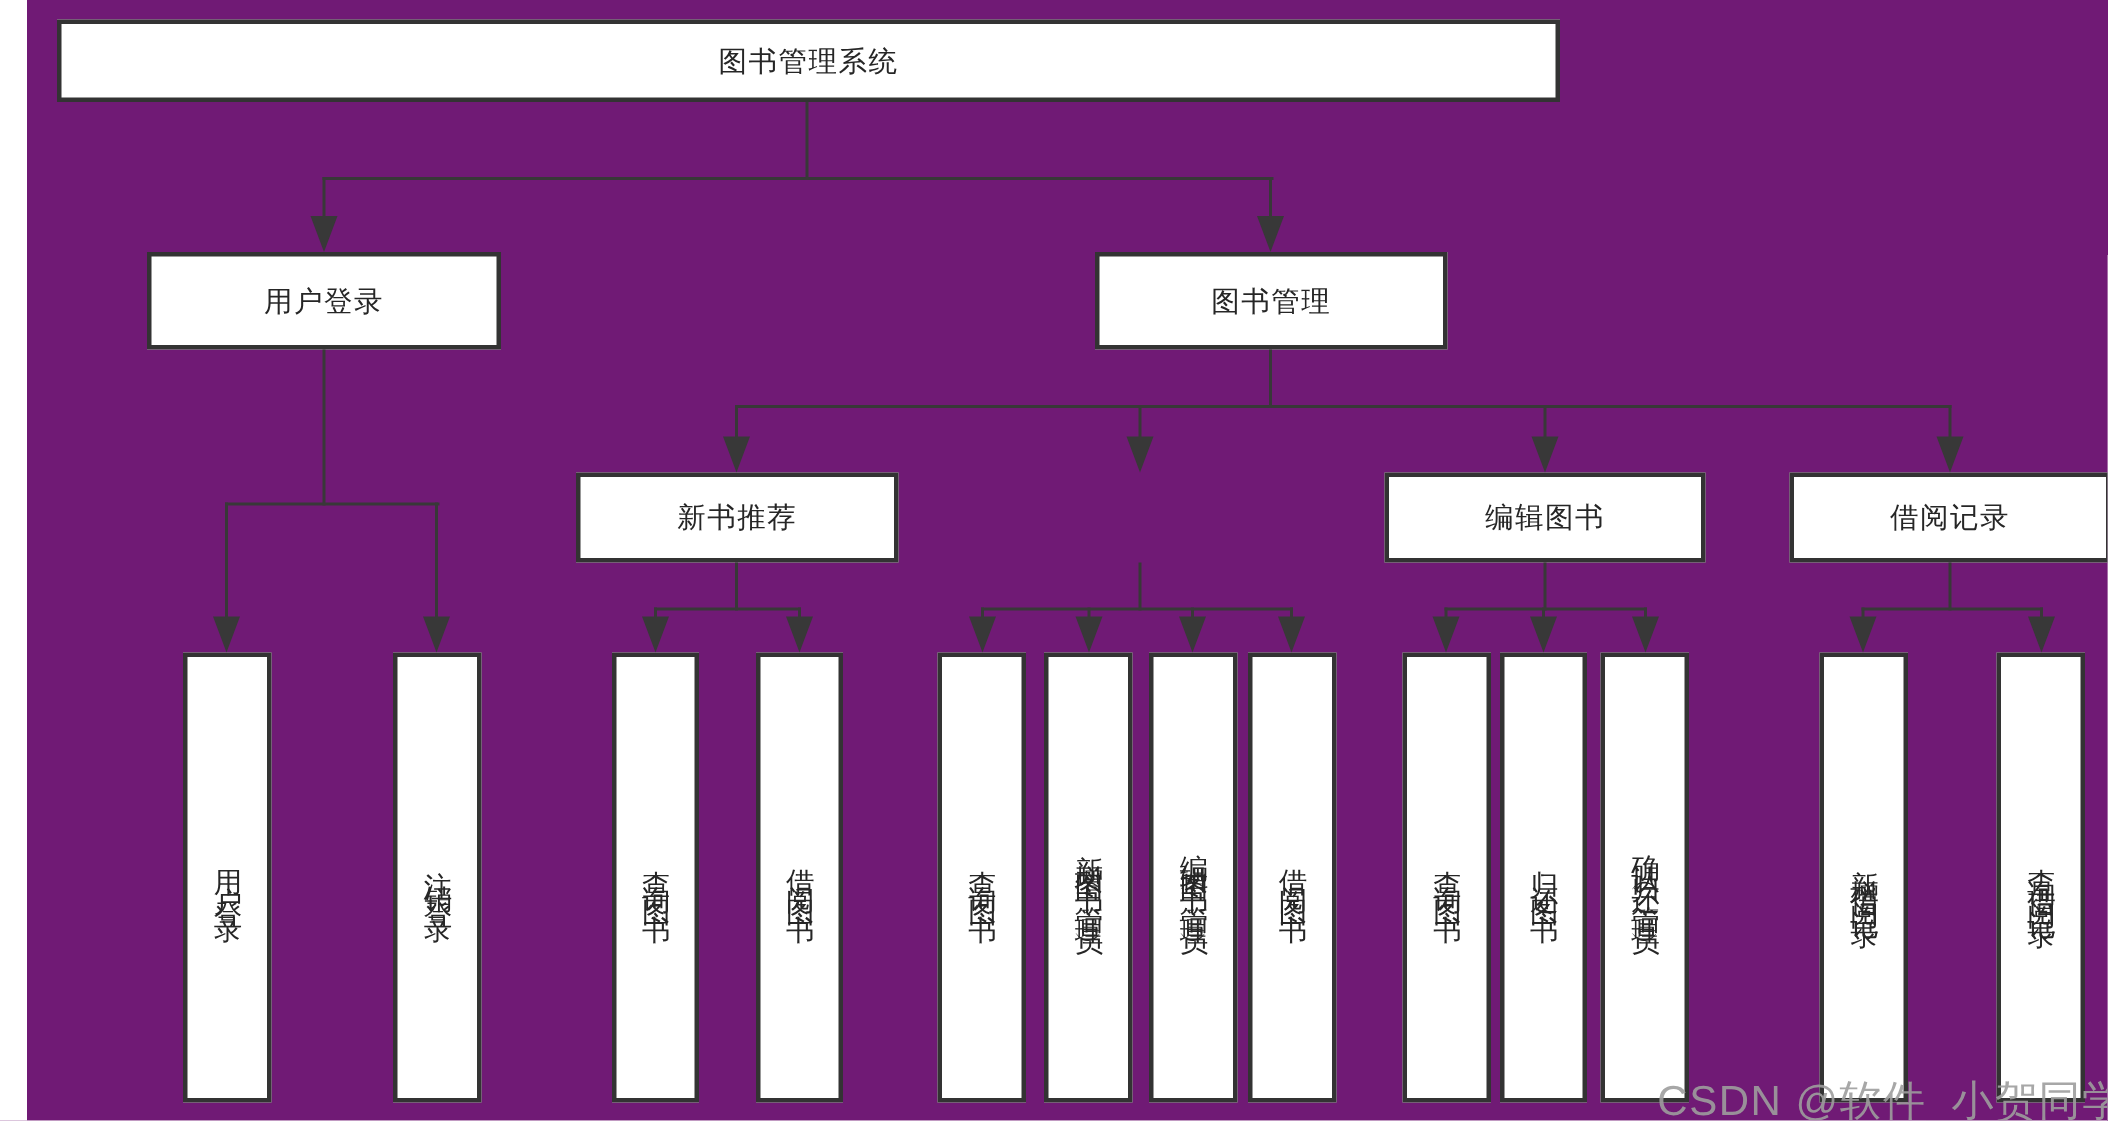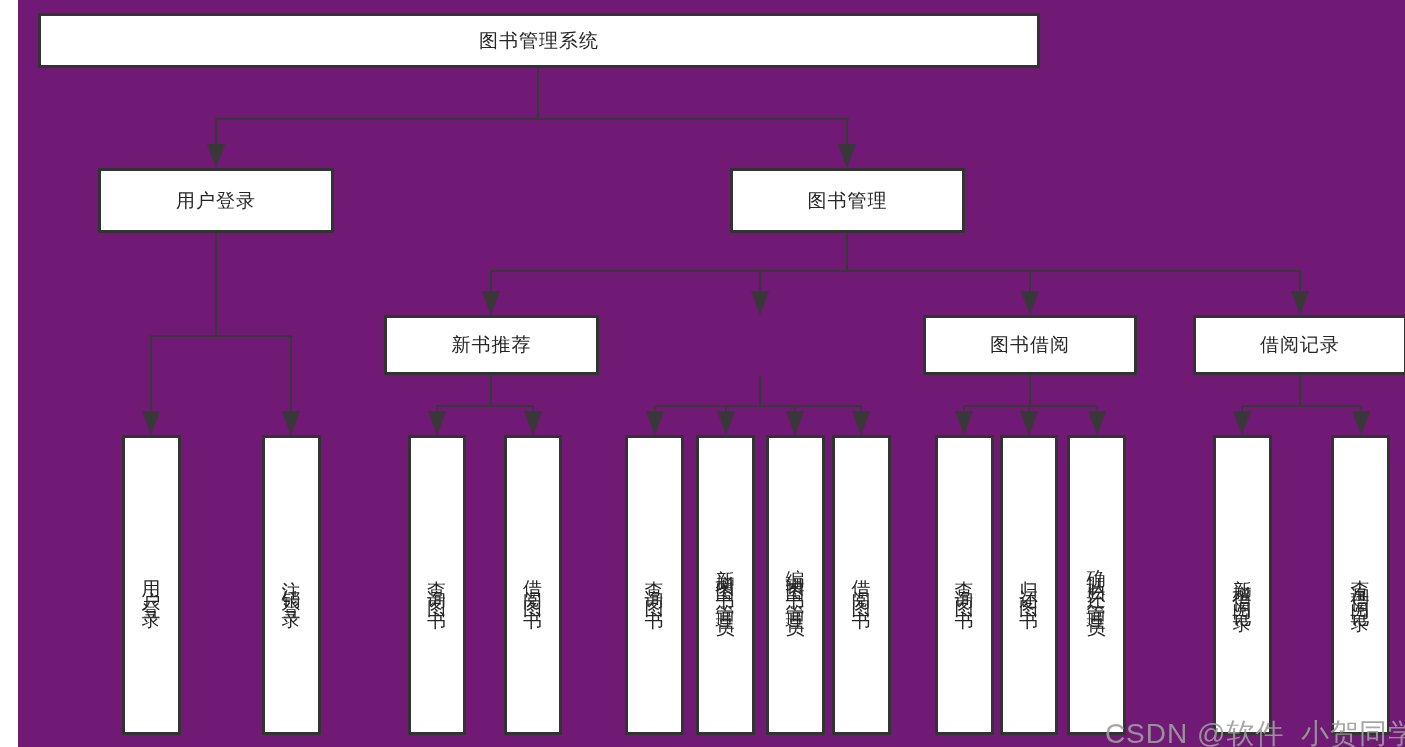--- a/index.html
+++ b/index.html
@@ -44,21 +44,21 @@
     <span>用户登录</span>
   </div>
   <div class="box" style="left:712px;top:168px;width:235px;height:65px;">
     <span>图书管理</span>
   </div>
 
   <div class="box" style="left:366px;top:315px;width:215px;height:60px;">
     <span>新书推荐</span>
   </div>
   <div class="box" style="left:905px;top:315px;width:214px;height:60px;">
-    <span>图书借阅</span>
+    <span>编辑图书</span>
   </div>
   <div class="box" style="left:1175px;top:315px;width:214px;height:60px;">
     <span>借阅记录</span>
   </div>
 
   <div class="box leaf" style="left:104px;top:435px;width:59px;height:300px;">
     <span class="vtext">用户登录</span>
   </div>
   <div class="box leaf" style="left:244px;top:435px;width:59px;height:300px;">
     <span class="vtext">注销登录</span>

